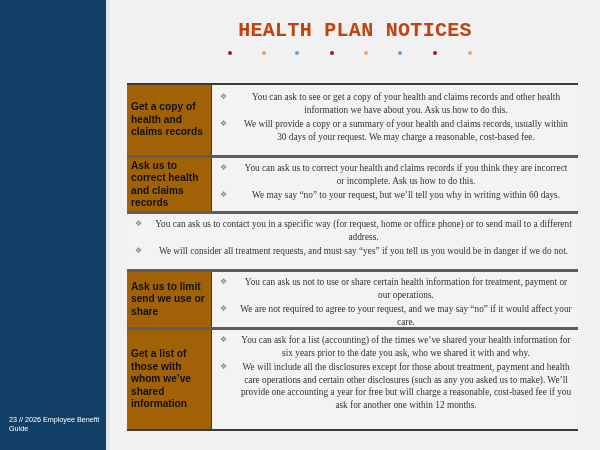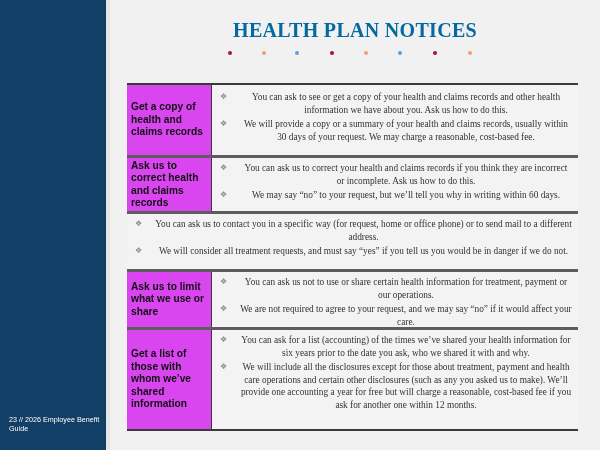--- a/index.html
+++ b/index.html
@@ -16,39 +16,39 @@
     position:absolute; left:106px; top:0; width:4px; height:450px;
     background:#e6e6e6;
   }
   .footer-text {
     position:absolute; left:9px; top:415px; width:95px;
     color:#ffffff; font-size:7.2px; line-height:9px;
     font-family:"Liberation Sans", sans-serif;
   }
   .title {
     position:absolute; left:110px; width:490px; top:19px;
-    text-align:center; color:#0369a1;
-    font-family:Liberation Serif, serif; font-weight:bold;
+    text-align:center; color:#c2410c;
+    font-family:Liberation Mono, monospace; font-weight:bold;
     font-size:20px; letter-spacing:0.3px;
   }
   .dots {
     position:absolute; top:51px; left:228px; width:250px; height:6px;
   }
   .dot {
     position:absolute; width:4px; height:4px; border-radius:50%; top:0;
   }
   .table {
     position:absolute; left:127px; top:83px; width:451px;
     border-top:2px solid #3a3a3a;
     border-bottom:2px solid #3a3a3a;
   }
   .row { display:flex; border-bottom:3px solid #5d5d5d; }
   .row:last-child { border-bottom:none; }
   .label-cell {
-    width:85px; flex:0 0 85px; background:#d946ef;
+    width:85px; flex:0 0 85px; background:#a16207;
     border-right:1.5px solid #3a3a3a;
     display:flex; align-items:center;
     padding:0 3px 0 4px; box-sizing:border-box;
     font-weight:bold; font-size:10.2px; line-height:12.5px; color:#111;
     font-family:"Liberation Sans", sans-serif;
   }
   .content-cell {
     flex:1; background:#f3f3f3; padding:2px 6px 2px 6px;
     font-family:"Liberation Serif", serif; font-size:9.3px; line-height:12.5px; color:#333;
   }
@@ -112,21 +112,21 @@
         <span class="bullet-icon">❖</span>
         <span class="bullet-text">You can ask us to contact you in a specific way (for request, home or office phone) or to send mail to a different address.</span>
       </div>
       <div class="bullet">
         <span class="bullet-icon">❖</span>
         <span class="bullet-text">We will consider all treatment requests, and must say “yes” if you tell us you would be in danger if we do not.</span>
       </div>
     </div>
   </div>
   <div class="row" style="height:55px">
-    <div class="label-cell">Ask us to limit what we use or share</div>
+    <div class="label-cell">Ask us to limit send we use or share</div>
     <div class="content-cell">
       <div class="bullet">
         <span class="bullet-icon">❖</span>
         <span class="bullet-text">You can ask us not to use or share certain health information for treatment, payment or our operations.</span>
       </div>
       <div class="bullet">
         <span class="bullet-icon">❖</span>
         <span class="bullet-text">We are not required to agree to your request, and we may say “no” if it would affect your care.</span>
       </div>
     </div>

